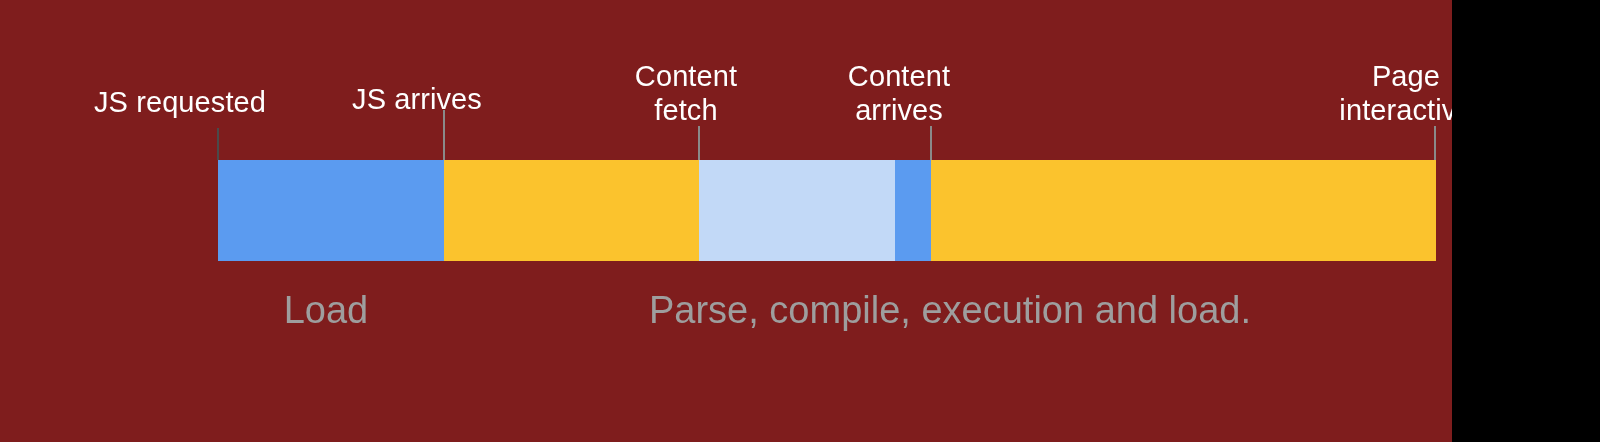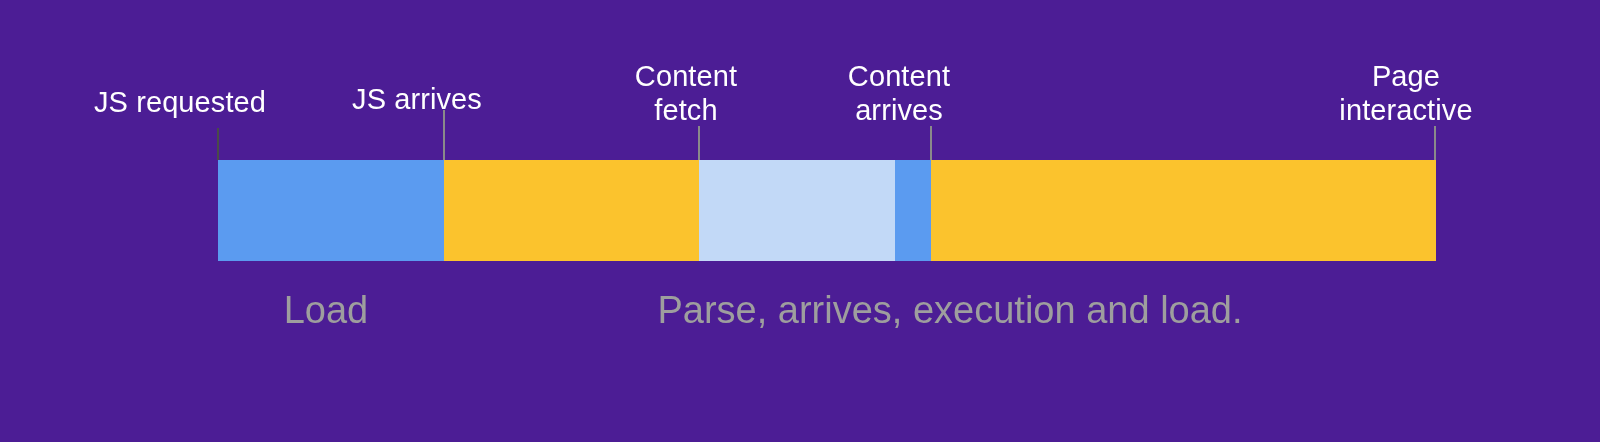--- a/index.html
+++ b/index.html
@@ -8,23 +8,23 @@
     padding: 0;
     background: #000000;
   }
   body {
     font-family: "Liberation Sans", sans-serif;
     -webkit-font-smoothing: antialiased;
   }
 
   #stage {
     position: relative;
-    width: 1600px;
+    width: 1452px;
     height: 442px;
-    background: #4c1d95;
+    background: #7f1d1d;
     overflow: hidden;
   }
 
   
   .bar {
     position: absolute;
     left: 218px;
     top: 160px;
     width: 1218px;
     height: 101px;
@@ -92,16 +92,16 @@
       <div class="evt" style="width: 420px; left: 476px; top: 59px;">Content
 fetch</div>
       <div class="evt" style="width: 420px; left: 689px; top: 59px;">Content
 arrives</div>
       <div class="evt" style="width: 420px; left: 1196px; top: 59px;">Page
 interactive</div>
     </div>
 
   <div id="phases">
       <div class="phase" style="width: 800px; left: -74px; top: 288px;">Load</div>
-      <div class="phase" style="width: 800px; left: 550px; top: 288px;">Parse, arrives, execution and load.</div>
+      <div class="phase" style="width: 800px; left: 550px; top: 288px;">Parse, compile, execution and load.</div>
     </div>
 
 </div>
 
 </body></html>

